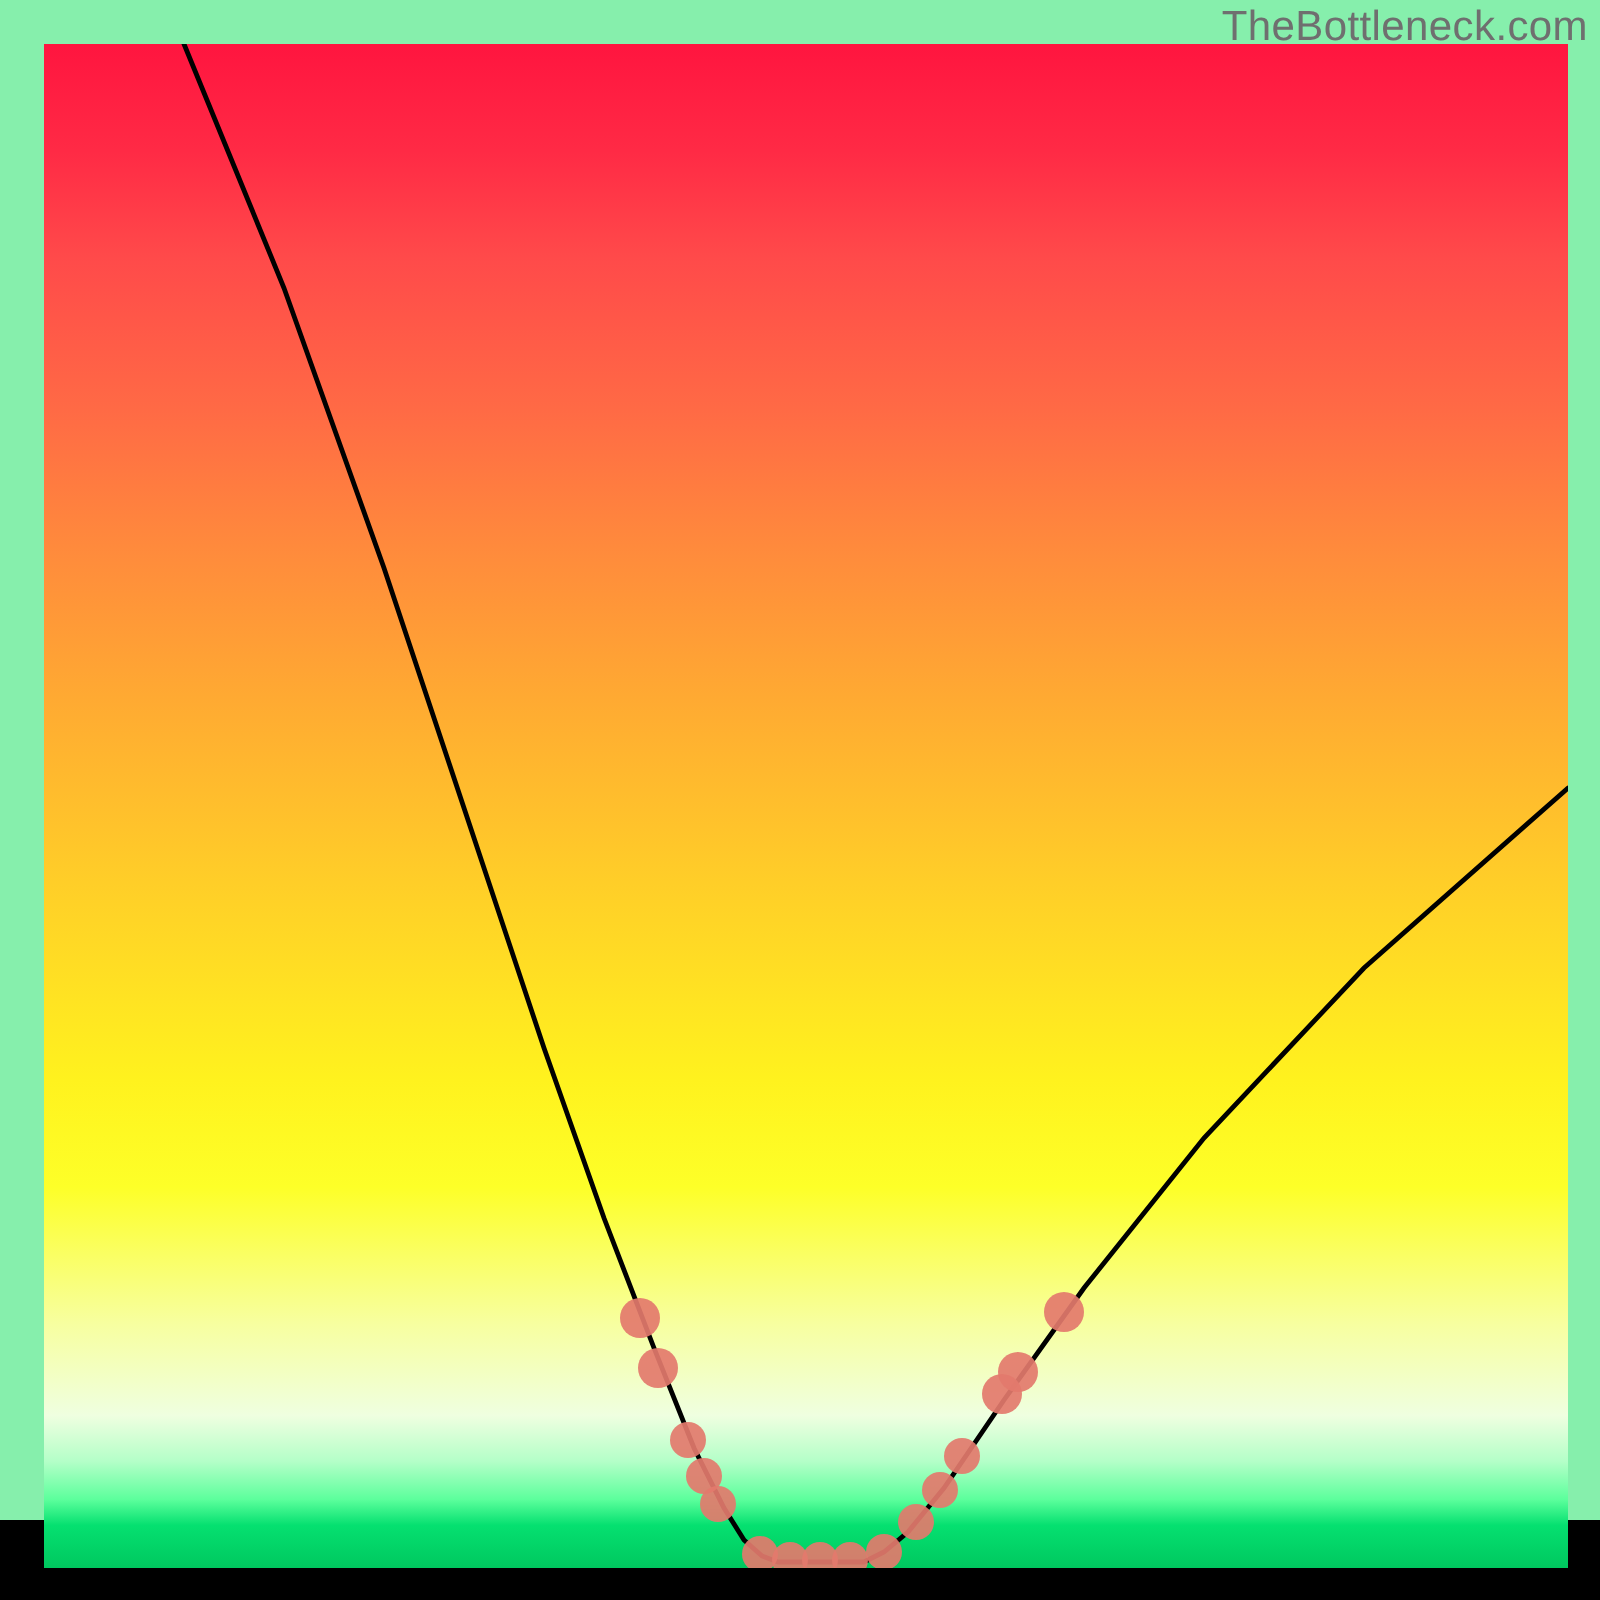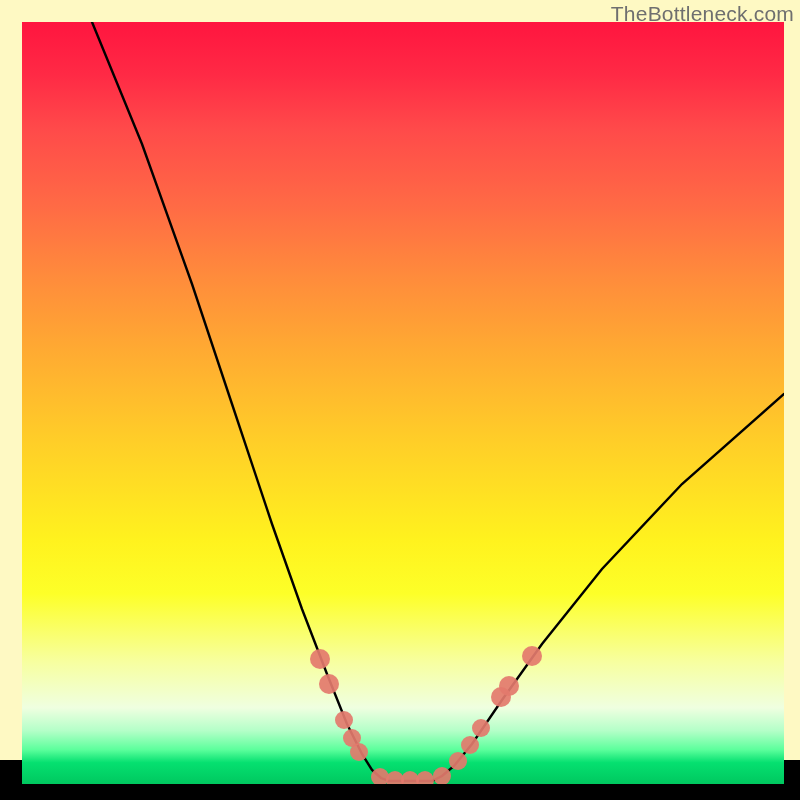--- a/index.html
+++ b/index.html
@@ -8,21 +8,21 @@
     width: 800px;
     height: 800px;
     background: #000;
     overflow: hidden;
     font-family: Arial, Helvetica, sans-serif;
   }
   .frame {
     position: absolute;
     left: 0; top: 0;
     width: 800px; height: 760px;
-    background: #fef9c3;
+    background: #86efac;
   }
   .plot {
     position: absolute;
     left: 22px;
     top: 22px;
     width: 762px;
     height: 762px;
     overflow: hidden;
   }
   .gradient {

